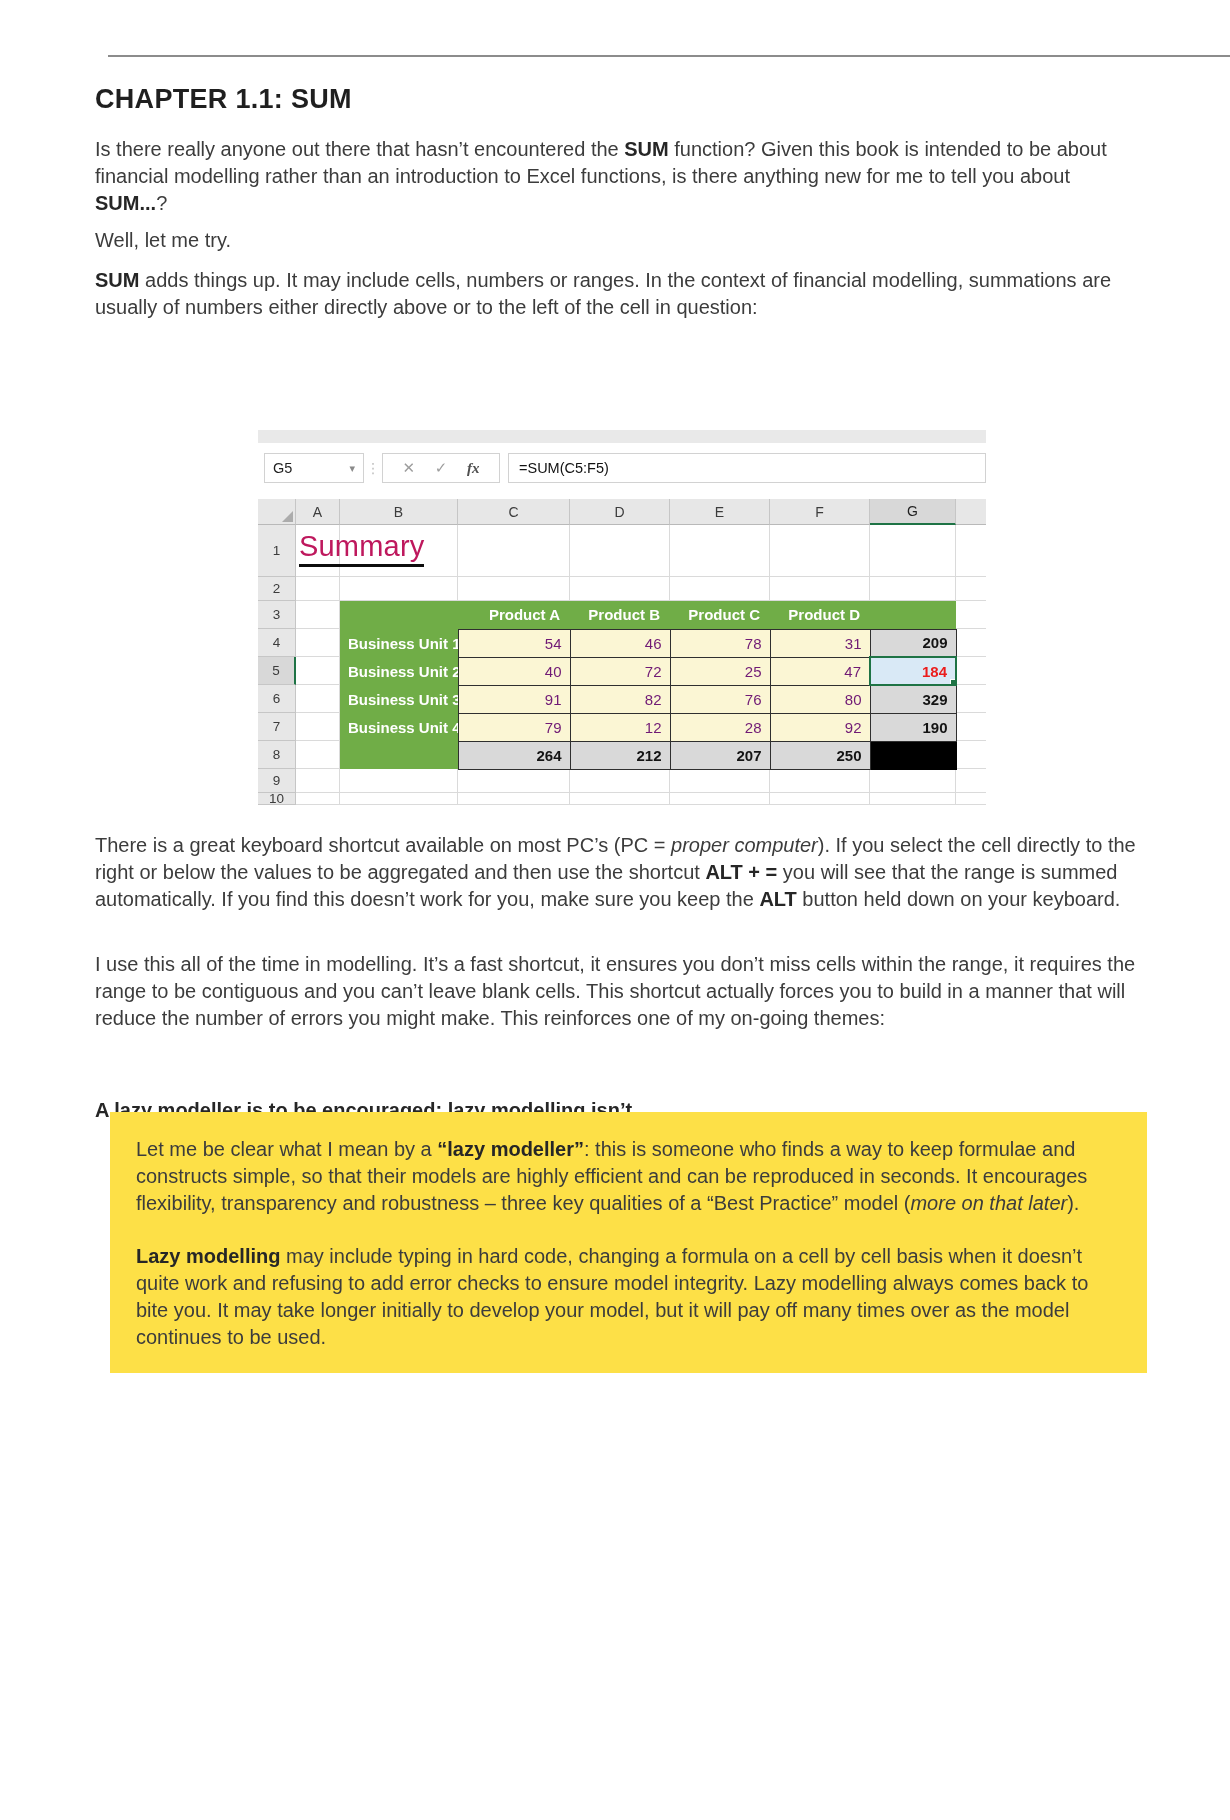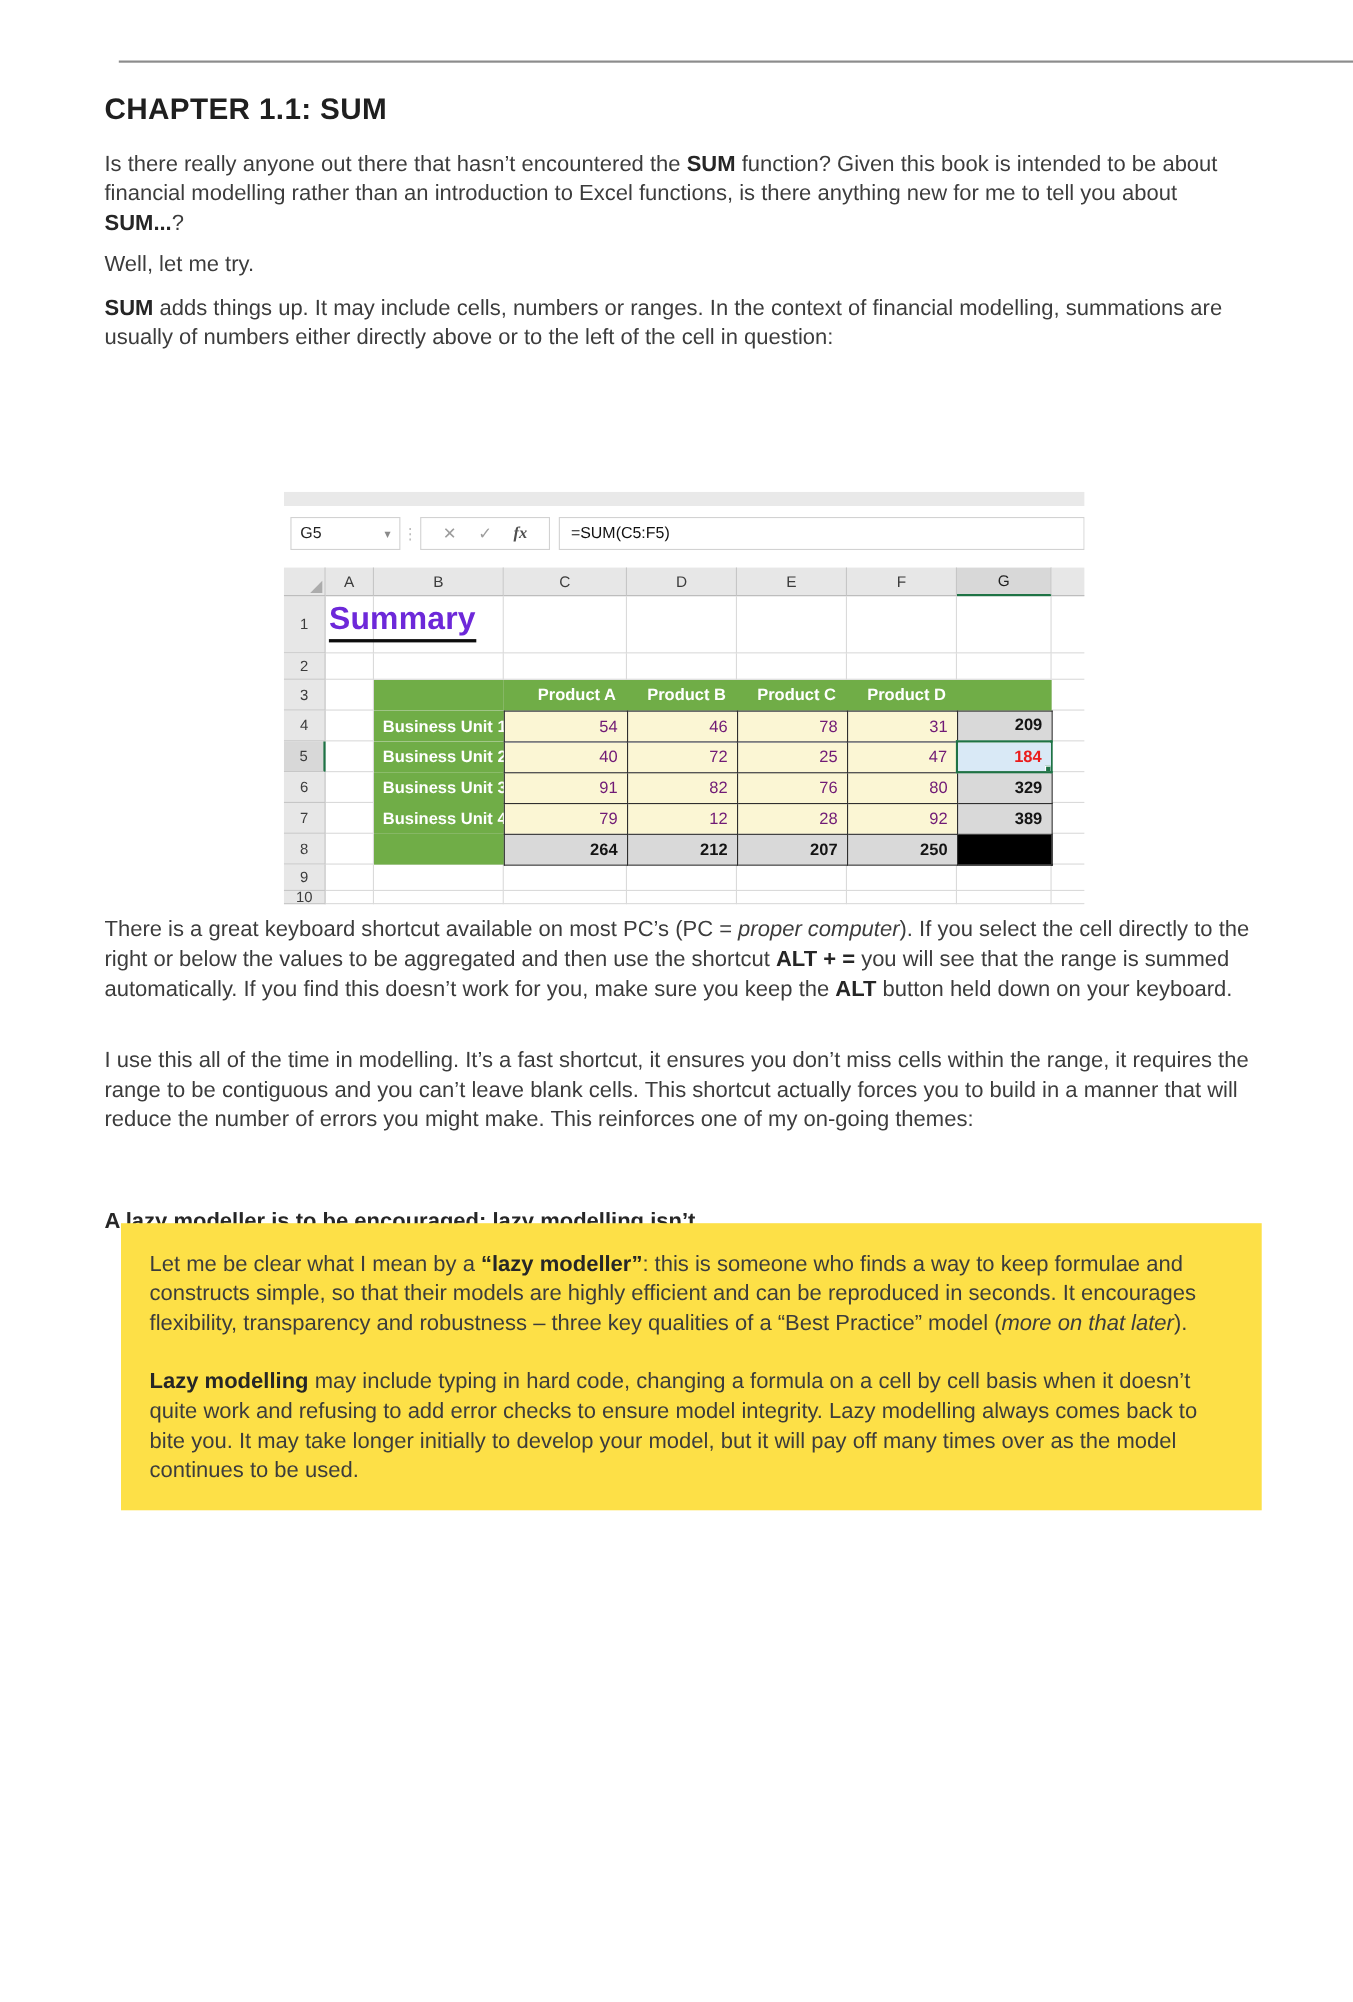--- a/index.html
+++ b/index.html
@@ -21,21 +21,21 @@
   .callout{position:absolute;left:110px;top:1112px;width:1037px;box-sizing:border-box;
            background:#fde047;padding:24px 26px 22px 26px;}
   .cpara{margin:0 0 26px 0;font-size:20px;line-height:27px;color:#3c3c3c;}
   .cpara:last-child{margin-bottom:0;}
   .cpara b{font-weight:700;color:#262626;}
   .cpara i{font-style:italic;}
 
   .pagenum{position:absolute;left:95px;top:1714px;font-size:21px;color:#8a8a8a;}
 
   
-  .xl{position:absolute;left:258px;top:447px;width:728px;height:376px;overflow:hidden;background:#fff;}
+  .xl{position:absolute;left:258px;top:430px;width:728px;height:376px;overflow:hidden;background:#fff;}
   .xl-strip{height:13px;background:#E9E9E9;}
   .xl-fbar{margin-top:6px;height:38px;display:flex;align-items:center;padding-left:6px;box-sizing:border-box;}
   .nbx{box-sizing:border-box;width:100px;height:30px;border:1px solid #D2D2D2;background:#fff;
        display:flex;align-items:center;padding:0 8px;font-size:14.5px;color:#1f1f1f;}
   .nbx .grow{flex:1;}
   .nb-arrow{color:#8a8a8a;font-size:11px;}
   .fsep{width:18px;text-align:center;color:#BDBDBD;font-size:14px;letter-spacing:0;}
   .fbtns{box-sizing:border-box;width:118px;height:30px;border:1px solid #D2D2D2;background:#fff;
          display:flex;align-items:center;justify-content:space-evenly;}
   .fb-x,.fb-check{color:#9d9d9d;font-size:15px;}
@@ -59,21 +59,21 @@
 
   .xrh{box-sizing:border-box;width:38px;background:#E7E7E7;border-right:1px solid #C6C6C6;
        border-bottom:1px solid #C6C6C6;display:flex;align-items:center;justify-content:center;
        font-size:13.5px;color:#3c3c3c;}
   .xrh.sel{background:#D8D8D8;border-right:2.5px solid #1E7345;}
 
   .xc{box-sizing:border-box;border-right:1px solid #DADADA;border-bottom:1px solid #DADADA;}
   .r1{height:52px;} .r2{height:24px;} .r3{height:28px;} .r4{height:28px;} .r5{height:28px;}
   .r6{height:28px;} .r7{height:28px;} .r8{height:28px;} .r9{height:24px;} .r10{height:12px;}
 
-  .sheet-title{position:absolute;left:41px;top:33px;font-size:29px;font-weight:700;color:#6d28d9;
+  .sheet-title{position:absolute;left:41px;top:33px;font-size:29px;font-weight:400;color:#be185d;
                line-height:1;border-bottom:3.5px solid #0d0d0d;padding-bottom:3px;letter-spacing:.2px;}
 
   .dtab{position:absolute;left:82px;top:102px;border-collapse:collapse;table-layout:fixed;width:616px;}
   .dtab td{padding:0 8px;font-size:15px;height:28px;box-sizing:border-box;overflow:hidden;white-space:nowrap;}
   .dtab .g{background:#70AD47;border:none;}
   .dtab .ph{color:#ffffff;font-weight:700;text-align:right;padding-right:10px;}
   .dtab .lbl{color:#ffffff;font-weight:700;text-align:right;padding-right:7px;}
   .dtab .v{background:#FBF6D4;color:#701a75;text-align:right;border:1.5px solid #2F2F2F;}
   .dtab .t{background:#D9D9D9;color:#141414;font-weight:700;text-align:right;border:1.5px solid #2F2F2F;}
   .dtab .blackcell{background:#000000;border:1.5px solid #000000;}
@@ -294,21 +294,21 @@
           <td class="v">76</td>
           <td class="v">80</td>
           <td class="t">329</td>
         </tr>
         <tr>
           <td class="g lbl">Business Unit 4</td>
           <td class="v">79</td>
           <td class="v">12</td>
           <td class="v">28</td>
           <td class="v">92</td>
-          <td class="t">389</td>
+          <td class="t">190</td>
         </tr>
         <tr>
           <td class="g"></td>
           <td class="t">264</td>
           <td class="t">212</td>
           <td class="t">207</td>
           <td class="t">250</td>
           <td class="blackcell"></td>
         </tr>
       </tbody>

